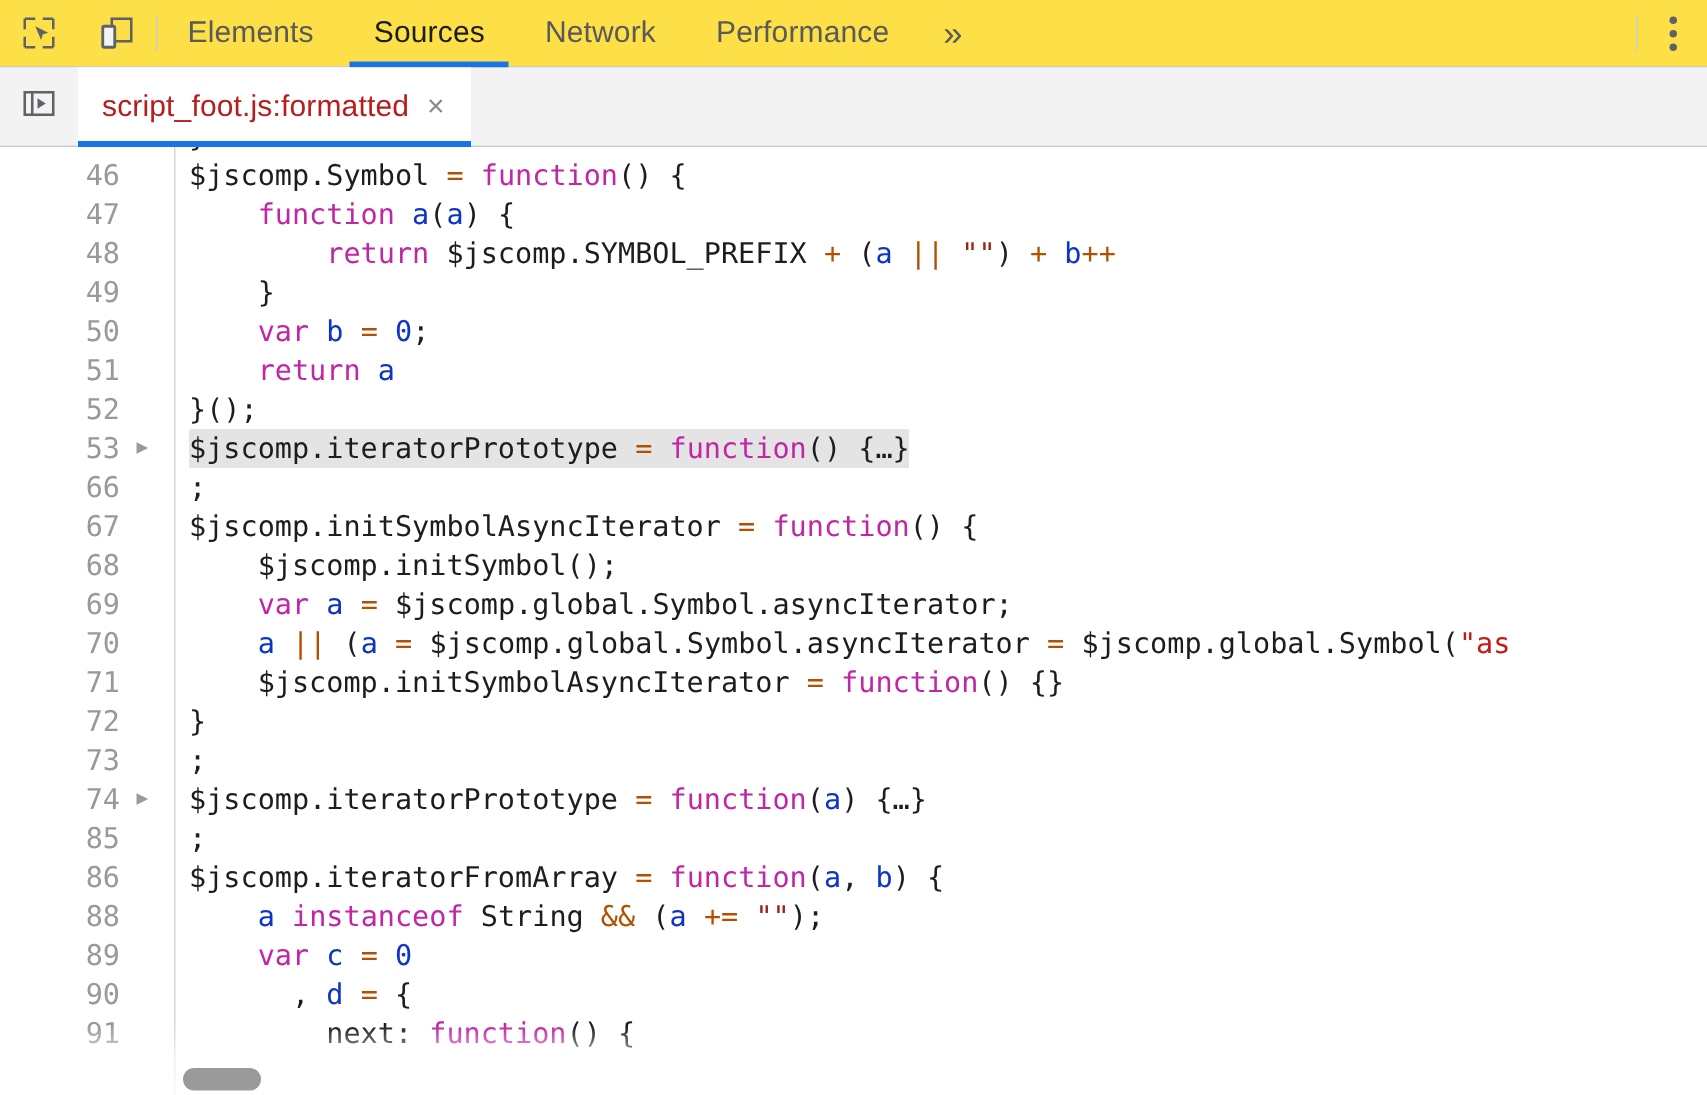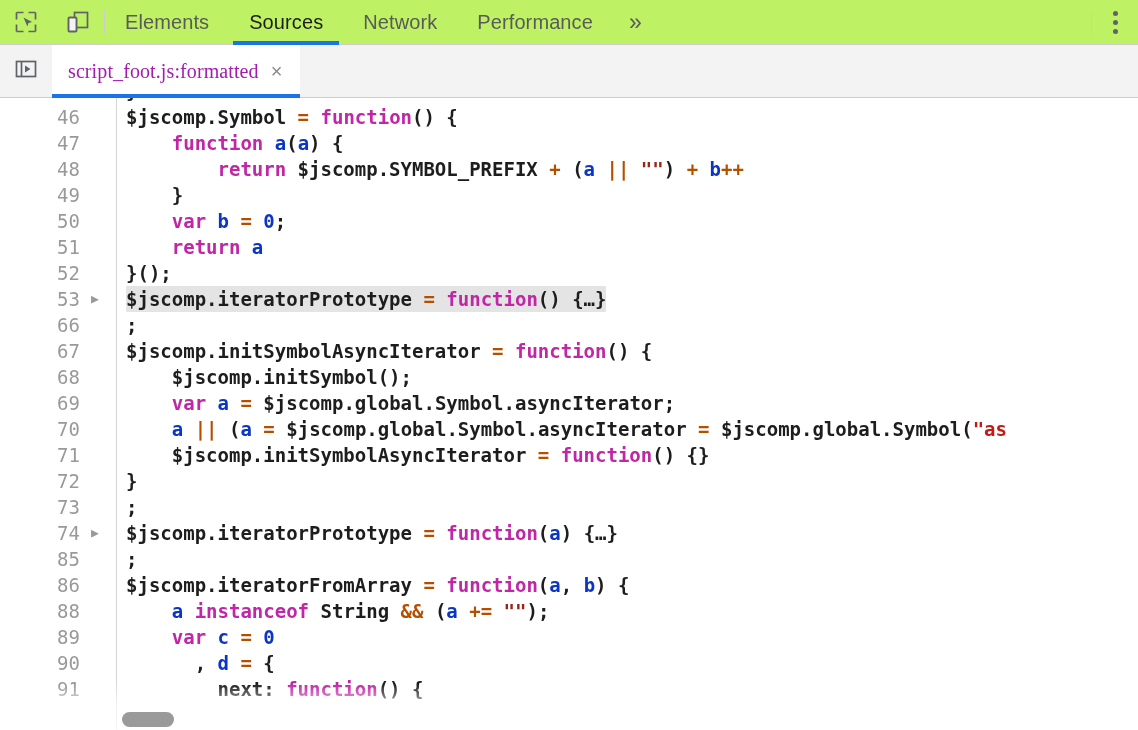--- a/index.html
+++ b/index.html
@@ -17,21 +17,21 @@
     width: 1138px;
     height: 730px;
     background: #ffffff;
     overflow: hidden;
   }
 
   
   .toolbar {
     position: relative;
     height: 45px;
-    background: #bef264;
+    background: #fde047;
     border-bottom: 1px solid #cdcdcd;
     display: flex;
     align-items: stretch;
     white-space: nowrap;
   }
 
   .tb-icon-btn {
     width: 52px;
     display: flex;
     align-items: center;
@@ -126,23 +126,22 @@
     position: relative;
     display: flex;
     align-items: center;
     gap: 12px;
     padding: 0 18px 0 16px;
     background: #ffffff;
     cursor: pointer;
   }
   .file-tab .ft-label {
     font-size: 20px;
-    color: #a21caf;
+    color: #b91c1c;
     letter-spacing: 0.1px;
-    font-family: Liberation Serif, serif;
   }
   .file-tab .ft-close {
     font-size: 20px;
     line-height: 1;
     color: #8a8a8a;
     cursor: pointer;
   }
   .file-tab::after {
     content: "";
     position: absolute;
@@ -213,21 +212,20 @@
     z-index: 3;
   }
 
   .code-text {
     flex: 1 1 auto;
     padding-left: 10px;
     height: 100%;
     display: flex;
     align-items: flex-end;
     overflow: hidden;
-    font-weight: bold;
   }
   .code-text > span { display: inline; }
 
   .line-hl .code-text .hlbox {
     background: #e4e4e4;
     display: inline;
     border-radius: 1px;
   }
 
   

